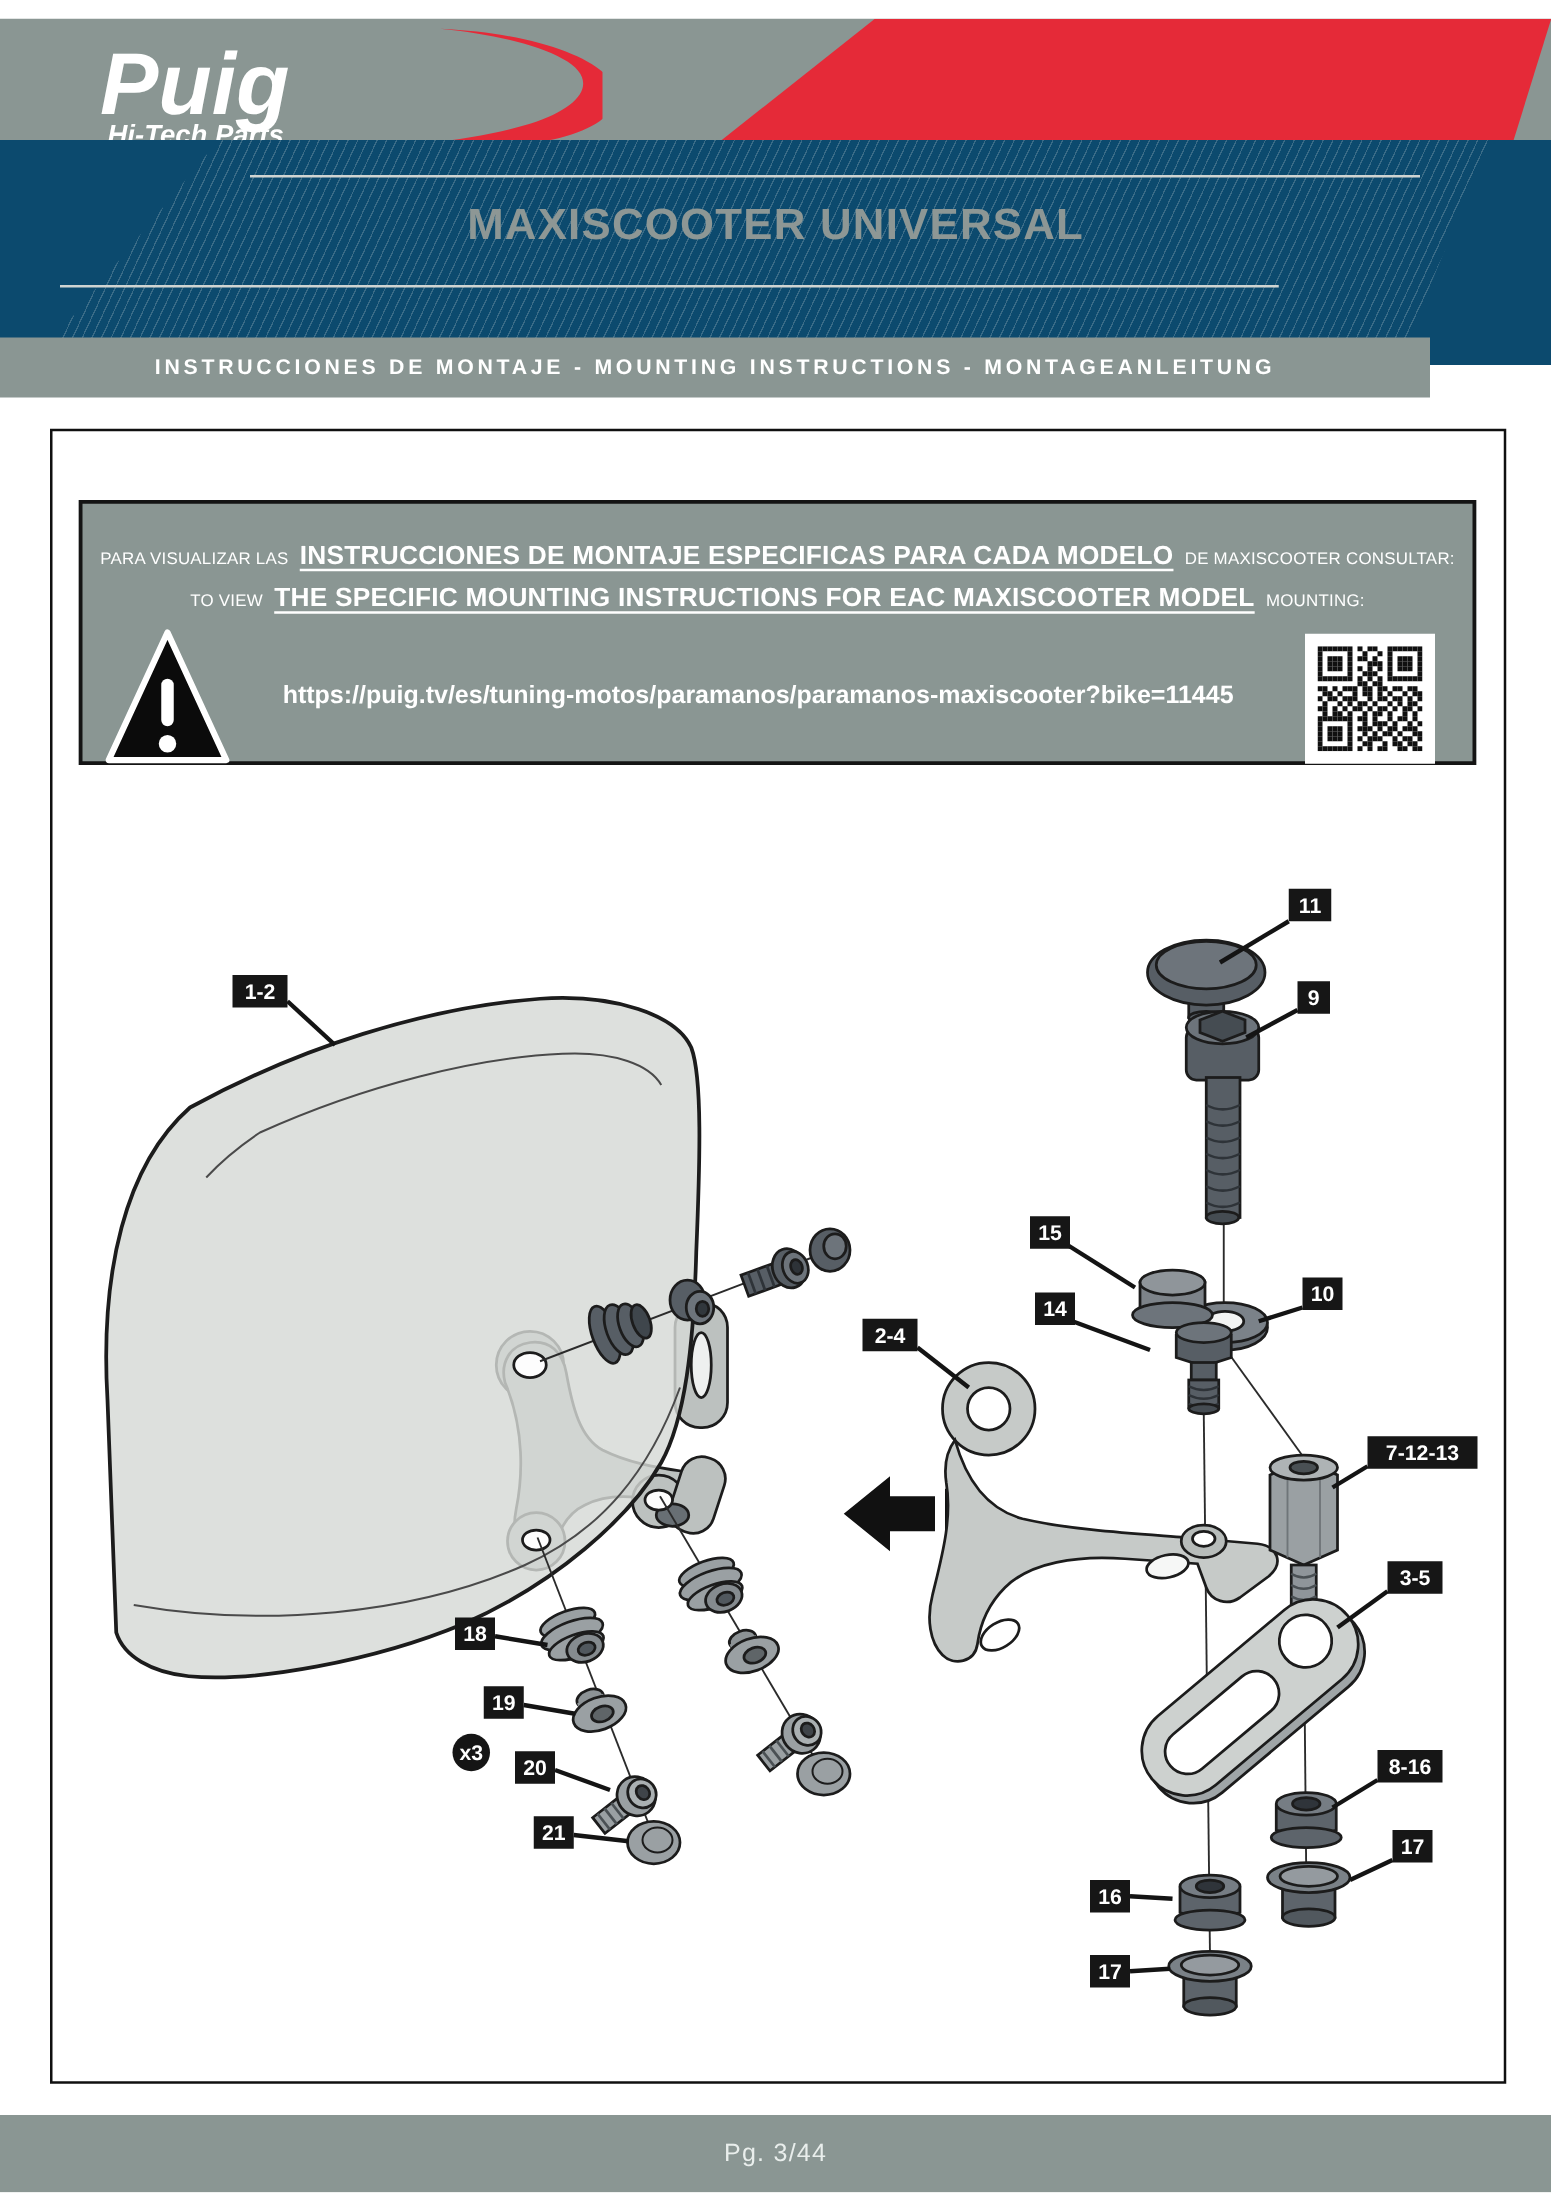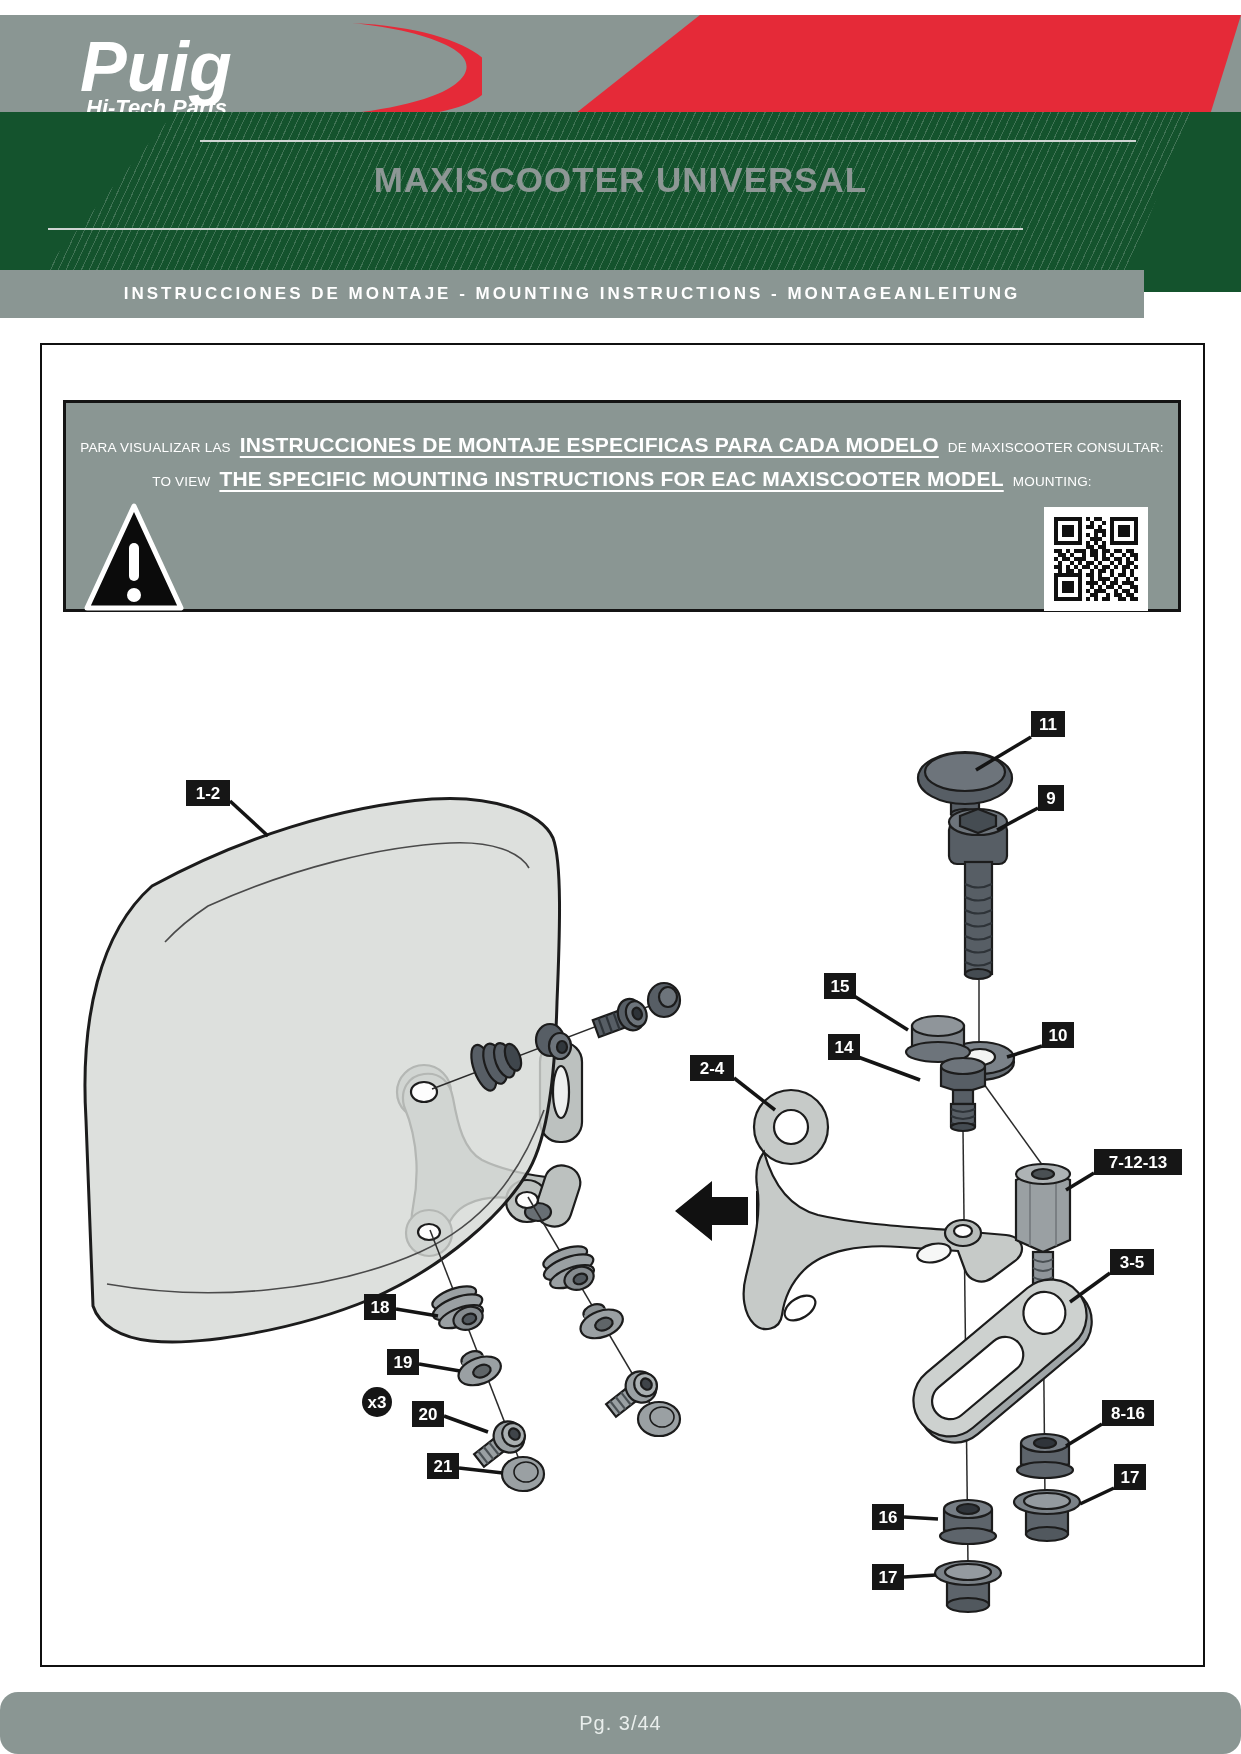--- a/index.html
+++ b/index.html
@@ -11,21 +11,21 @@
   .header { position:absolute; left:0; top:15px; width:1241px; height:112px; background:#8a9693; }
   .header-red {
     position:absolute; inset:0; background:#e52a38;
     clip-path: polygon(56.4% 0, 100% 0, 97.2% 100%, 45% 100%);
   }
   .logo-svg { position:absolute; left:52px; top:4px; }
   .hdr-text { position:absolute; color:#f7e4e6; font-size:20px; letter-spacing:.5px; text-align:center; line-height:31px; font-weight:300; }
   .hdr-sites { left:515px; top:24px; width:300px; }
   .hdr-mails { left:845px; top:24px; width:310px; }
   
-  .band { position:absolute; left:0; top:112px; width:1241px; height:180px; background:#14532d; overflow:hidden; }
+  .band { position:absolute; left:0; top:112px; width:1241px; height:180px; background:#0c4a6e; overflow:hidden; }
   .band-hatch {
     position:absolute; inset:0;
     background: repeating-linear-gradient(115deg, rgba(220,226,224,.22) 0px, rgba(220,226,224,.22) 1px, transparent 1px, transparent 7px);
     clip-path: polygon(175px 0, 1192px 0, 1118px 100%, 26px 100%);
   }
   .band-line { position:absolute; height:2px; background:#cfd4d2; }
   .band-line-top { left:200px; width:936px; top:28px; }
   .band-line-bottom { left:48px; width:975px; top:116px; }
   .band-title {
     position:absolute; left:0; right:0; top:48px; text-align:center;
@@ -50,21 +50,21 @@
   .qr { position:absolute; left:978px; top:104px; width:104px; height:104px; background:#fff; }
   .qr-inner { position:absolute; left:10px; top:10px; }
   
   .diagram { position:absolute; left:40px; top:614px; width:1163px; height:1049px; }
   .plabel-rect { fill:#161616; }
   .plabel-text { fill:#ffffff; font-size:17px; font-weight:bold; text-anchor:middle; }
   .leader { stroke:#141414; stroke-width:3.5; }
   .axis { stroke:#2b2b2b; stroke-width:1.5; }
   .outl { stroke:#1c1c1c; stroke-width:2.2; }
   
-  .footer { position:absolute; left:0; top:1692px; width:1241px; height:62px; background:#8a9693; display:flex; align-items:center; justify-content:center;border-radius:18px; }
+  .footer { position:absolute; left:0; top:1692px; width:1241px; height:62px; background:#8a9693; display:flex; align-items:center; justify-content:center; }
   .footer span { color:#e9eeec; font-size:20px; letter-spacing:1px; font-weight:300; }
 </style>
 </head>
 <body>
 
 <div class="page">
 
   <div class="header">
     <div class="header-red"></div>
     <svg class="logo-svg" width="430" height="104" viewBox="0 0 430 104">
@@ -96,20 +96,21 @@
     <div class="notice-line nl2">
       <span class="sm">TO VIEW</span>
       <span class="em">THE SPECIFIC MOUNTING INSTRUCTIONS FOR EAC MAXISCOOTER MODEL</span>
       <span class="sm">MOUNTING:</span>
     </div>
     <svg class="warn-tri" width="102" height="112" viewBox="0 0 102 112">
       <polygon points="50,5 97,107 3,107" fill="#0b0b0b" stroke="#ffffff" stroke-width="5" stroke-linejoin="round"></polygon>
       <rect x="45" y="42" width="10" height="38" rx="5" fill="#ffffff"></rect>
       <circle cx="50" cy="94" r="7" fill="#ffffff"></circle>
     </svg>
+    <div class="notice-url">https://puig.tv/es/tuning-motos/paramanos/paramanos-maxiscooter?bike=11445</div>
     <div class="qr">
       <div class="qr-inner" id="qr-modules"><svg width="84" height="84" xmlns="http://www.w3.org/2000/svg">
             <rect x="0" y="0" width="4" height="4" fill="#101010"></rect>
             <rect x="4" y="0" width="4" height="4" fill="#101010"></rect>
             <rect x="8" y="0" width="4" height="4" fill="#101010"></rect>
             <rect x="12" y="0" width="4" height="4" fill="#101010"></rect>
             <rect x="16" y="0" width="4" height="4" fill="#101010"></rect>
             <rect x="20" y="0" width="4" height="4" fill="#101010"></rect>
             <rect x="24" y="0" width="4" height="4" fill="#101010"></rect>
             <rect x="32" y="0" width="4" height="4" fill="#101010"></rect>

